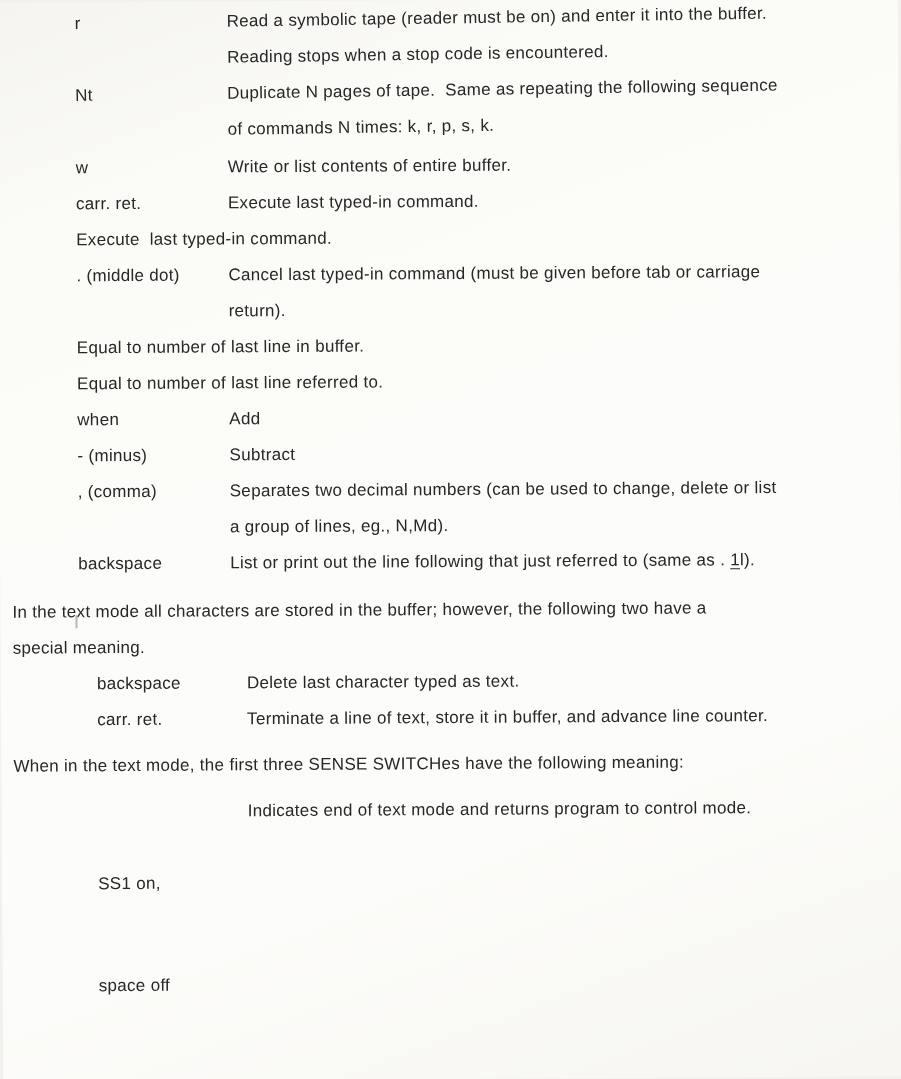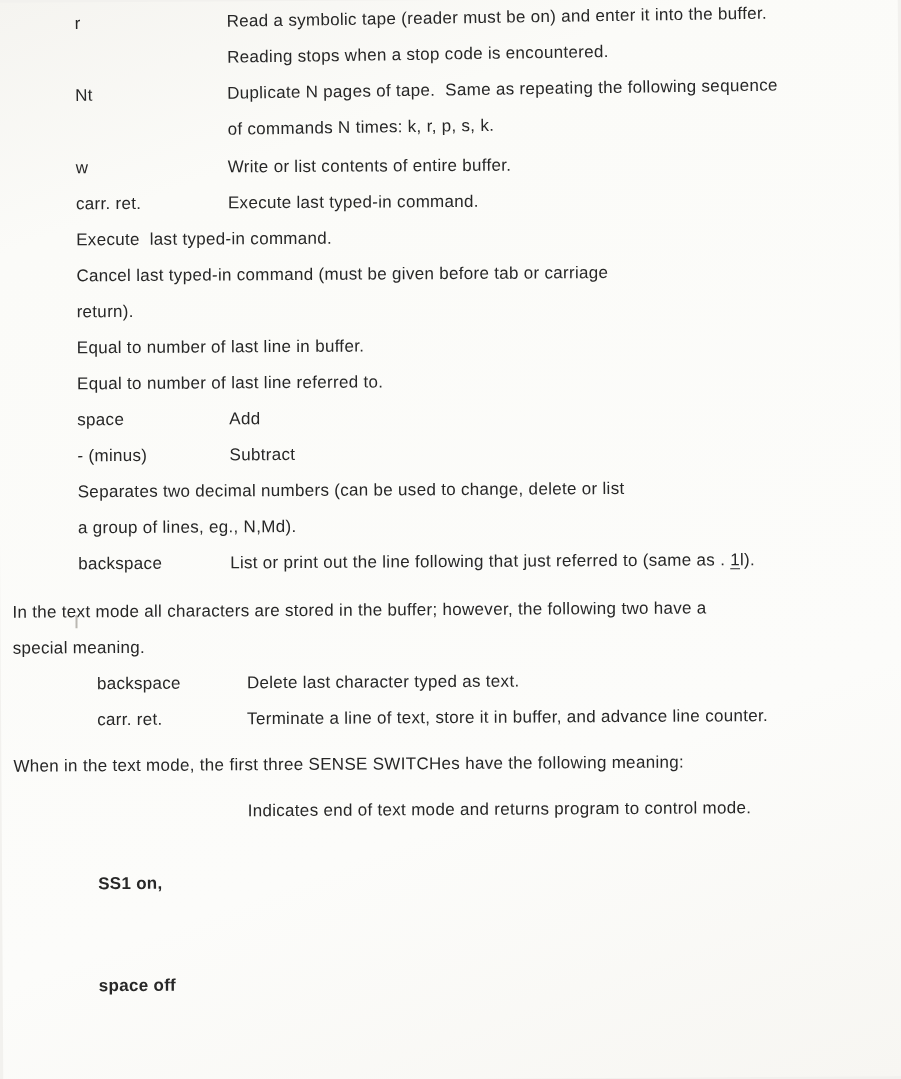--- a/index.html
+++ b/index.html
@@ -32,21 +32,21 @@
   .tilt { transform: rotate(-0.5deg); transform-origin: 40px 50%; }
 
   .para { padding-left: 12px; }
   .para .line { line-height: 36px; }
 
   .para1 { margin-top: 12px; }
   .para2 { margin-top: 10px; }
   .t3 { margin-top: 10px; }
 
   .term-stack { padding-top: 3px; }
-  .term-stack .tline { line-height: 30px; font-weight: bold; }
+  .term-stack .tline { line-height: 30px; }
 
   .uline { text-decoration: underline; text-underline-offset: 3px; }
 
   .artifact {
     position: absolute; left: 75px; top: 613px;
     width: 2px; height: 13px; background: #bab7b1;
   }
 </style>
 </head>
 <body>
@@ -87,53 +87,55 @@
       </div>
     </div>
 
     <div class="row">
       <div class="desc">
         <div class="line">Execute  last typed-in command.</div>
       </div>
     </div>
 
     <div class="row">
+      <div class="term">. (middle dot)</div>
       <div class="desc">
         <div class="line">Cancel last typed-in command (must be given before tab or carriage</div>
         <div class="line">return).</div>
       </div>
     </div>
 
     <div class="row">
       <div class="desc">
         <div class="line">Equal to number of last line in buffer.</div>
       </div>
     </div>
 
     <div class="row">
       <div class="desc">
         <div class="line">Equal to number of last line referred to.</div>
       </div>
     </div>
 
     <div class="row">
-      <div class="term">space</div>
+      <div class="term">when</div>
       <div class="desc">
         <div class="line">Add</div>
       </div>
     </div>
 
     <div class="row">
       <div class="term">- (minus)</div>
       <div class="desc">
         <div class="line">Subtract</div>
       </div>
     </div>
 
     <div class="row">
+      <div class="term">, (comma)</div>
       <div class="desc">
         <div class="line">Separates two decimal numbers (can be used to change, delete or list</div>
         <div class="line">a group of lines, eg., N,Md).</div>
       </div>
     </div>
 
     <div class="row">
       <div class="term">backspace</div>
       <div class="desc">
         <div class="line"><span>List or print out the line following that just referred to (same as . </span><span class="uline">1</span><span>l).</span></div>

